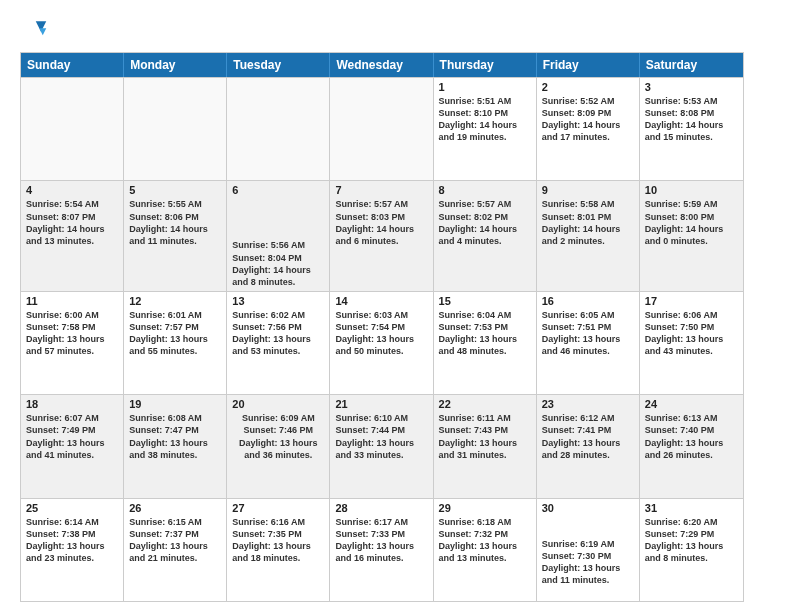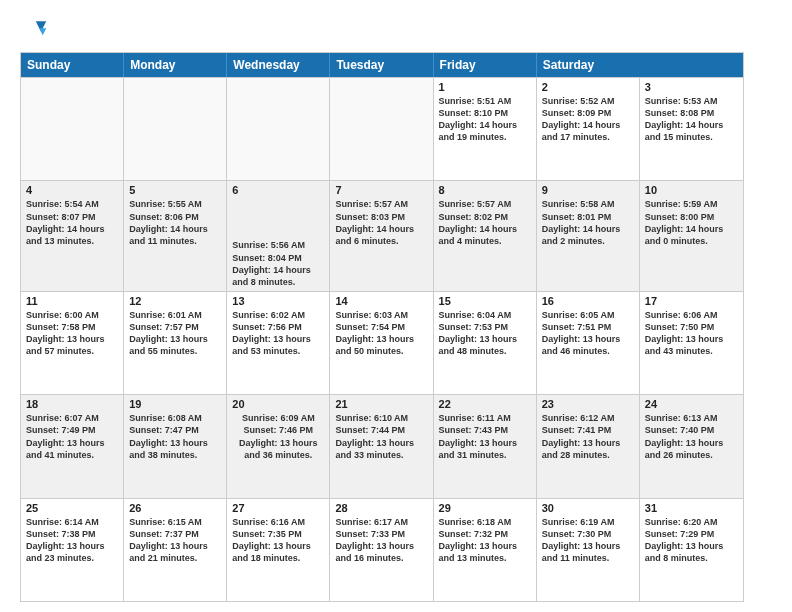--- a/index.html
+++ b/index.html
@@ -136,22 +136,23 @@
     <div class="title-area">
       <div class="main-title"></div>
       <div class="subtitle"></div>
     </div>
   </div>
 
   <div class="calendar">
     <div class="cal-header">
     <div class="cal-header-cell">Sunday</div>
         <div class="cal-header-cell">Monday</div>
+        <div class="cal-header-cell">Tuesday</div>
         <div class="cal-header-cell">Wednesday</div>
-        <div class="cal-header-cell">Tuesday</div>
+        <div class="cal-header-cell">Thursday</div>
         <div class="cal-header-cell">Friday</div>
         <div class="cal-header-cell">Saturday</div>
       </div>
     <div class="cal-body">
     <div class="cal-row">
           <div class="cal-cell empty"></div>
           <div class="cal-cell empty"></div>
           <div class="cal-cell empty"></div>
           <div class="cal-cell empty"></div>
           <div class="cal-cell">
@@ -360,21 +361,21 @@
           </div>
           <div class="cal-cell">
             <div class="day-num">29</div>
             <div class="day-info" style="white-space: pre-line;">Sunrise: 6:18 AM
 Sunset: 7:32 PM
 Daylight: 13 hours
 and 13 minutes.</div>
           </div>
           <div class="cal-cell">
             <div class="day-num">30</div>
-            <div class="day-info" style="white-space: pre-line;">Sunrise: 6:19 AM
+            <div class="day-info" style="white-space: pre-line; margin-top: 22px;">Sunrise: 6:19 AM
 Sunset: 7:30 PM
 Daylight: 13 hours
 and 11 minutes.</div>
           </div>
           <div class="cal-cell">
             <div class="day-num">31</div>
             <div class="day-info" style="white-space: pre-line;">Sunrise: 6:20 AM
 Sunset: 7:29 PM
 Daylight: 13 hours
 and 8 minutes.</div>

